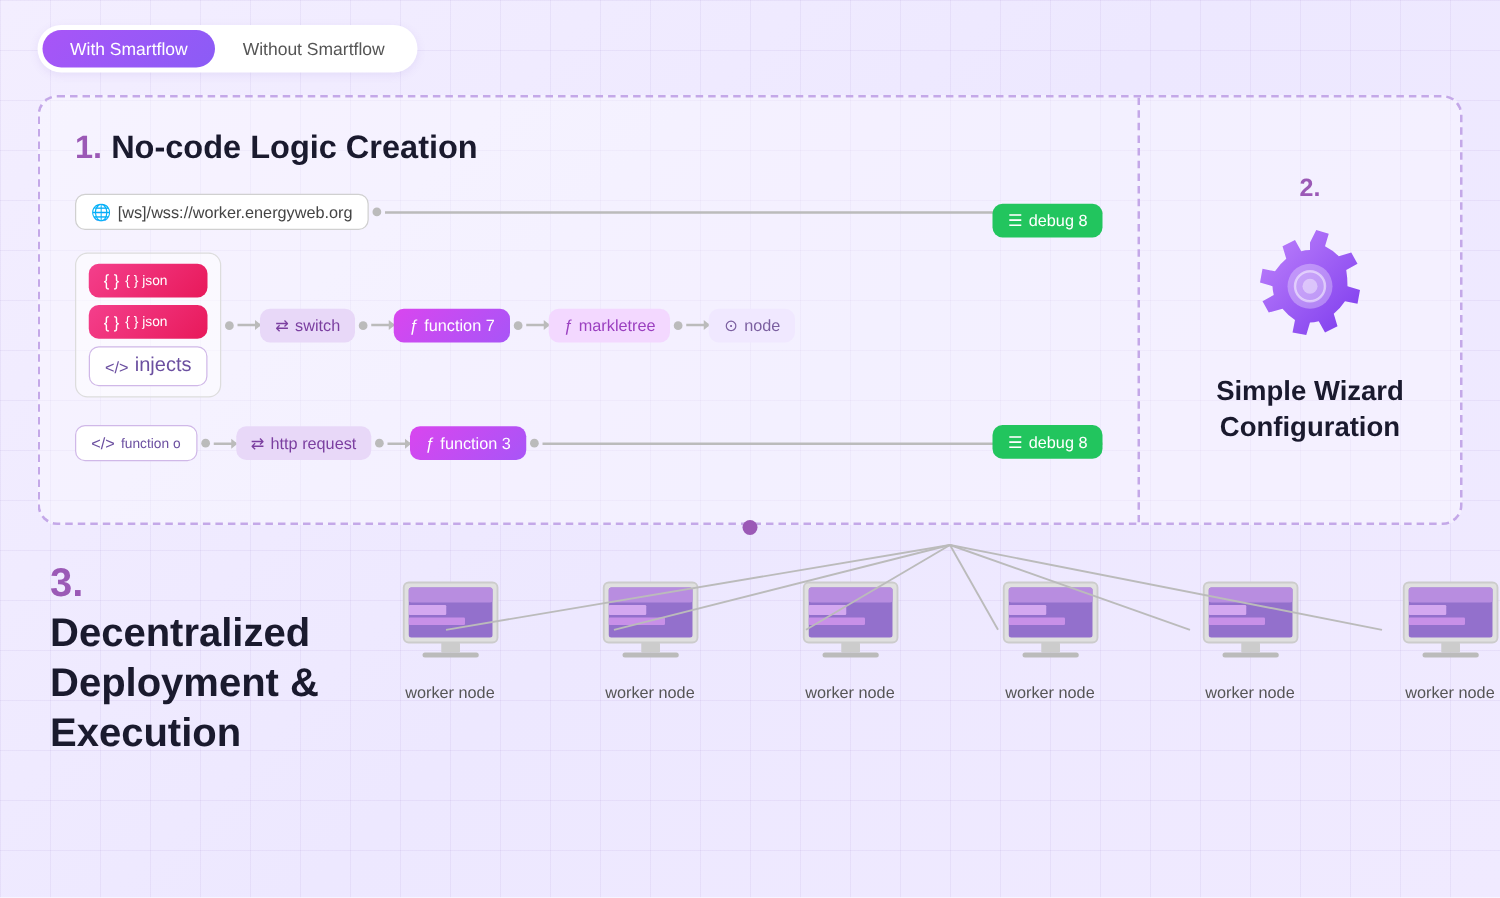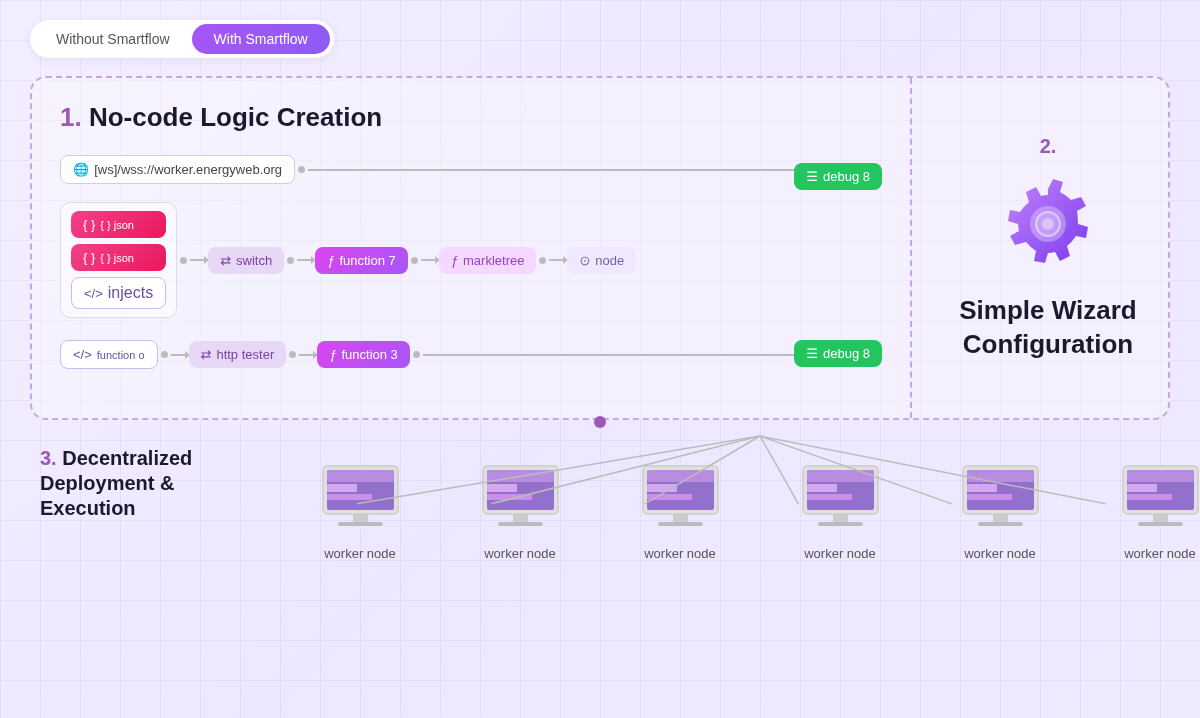--- a/index.html
+++ b/index.html
@@ -221,28 +221,28 @@
     .gear-icon-wrapper {
       width: 100px;
       height: 100px;
       margin-bottom: 20px;
     }
     .gear-svg {
       width: 100px;
       height: 100px;
     }
     .wizard-title {
-      font-size: 26px;
+      font-size: 22px;
       font-weight: 700;
       color: #1a1a2e;
       text-align: center;
       line-height: 1.3;
     }
     .section3-title {
-      font-size: 20px;
+      font-size: 32px;
       font-weight: 700;
       color: #1a1a2e;
       line-height: 1.25;
       margin-bottom: 0;
       margin-top: 12px;
     }
     .section3-title .num { color: #9b59b6; }
 
     .worker-col {
       display: flex;
@@ -278,22 +278,22 @@
       border-radius: 50%;
       margin: 0 3px;
     }
   </style>
 </head>
 <body>
 
 <div class="page">
 
   <div class="toggle-bar">
+    <button class="toggle-btn active">With Smartflow</button>
     <button class="toggle-btn inactive">Without Smartflow</button>
-    <button class="toggle-btn active">With Smartflow</button>
   </div>
 
   <div class="main-area">
 
     <div class="left-panel">
       <div class="section-title">
         <span class="num">1.</span>
         <span>No-code Logic Creation</span>
       </div>
 
@@ -360,21 +360,21 @@
 
         <div class="flow-row" style="align-items:center; margin-top: 8px;">
           <div class="node node-timestamp">
             <span>&lt;/&gt;</span>
             <span style="font-size:11px;">function o</span>
           </div>
           <div class="small-dot"></div>
           <div class="connector"></div>
           <div class="node node-httpreq">
             <span>⇄</span>
-            <span>http tester</span>
+            <span>http request</span>
           </div>
           <div class="small-dot"></div>
           <div class="connector"></div>
           <div class="node node-function">
             <span style="font-style:italic;">ƒ</span>
             <span>function 3</span>
           </div>
           <div class="small-dot"></div>
 
           <div style="flex:1; height:2px; background:#bbb; position:relative; min-width:60px;">

